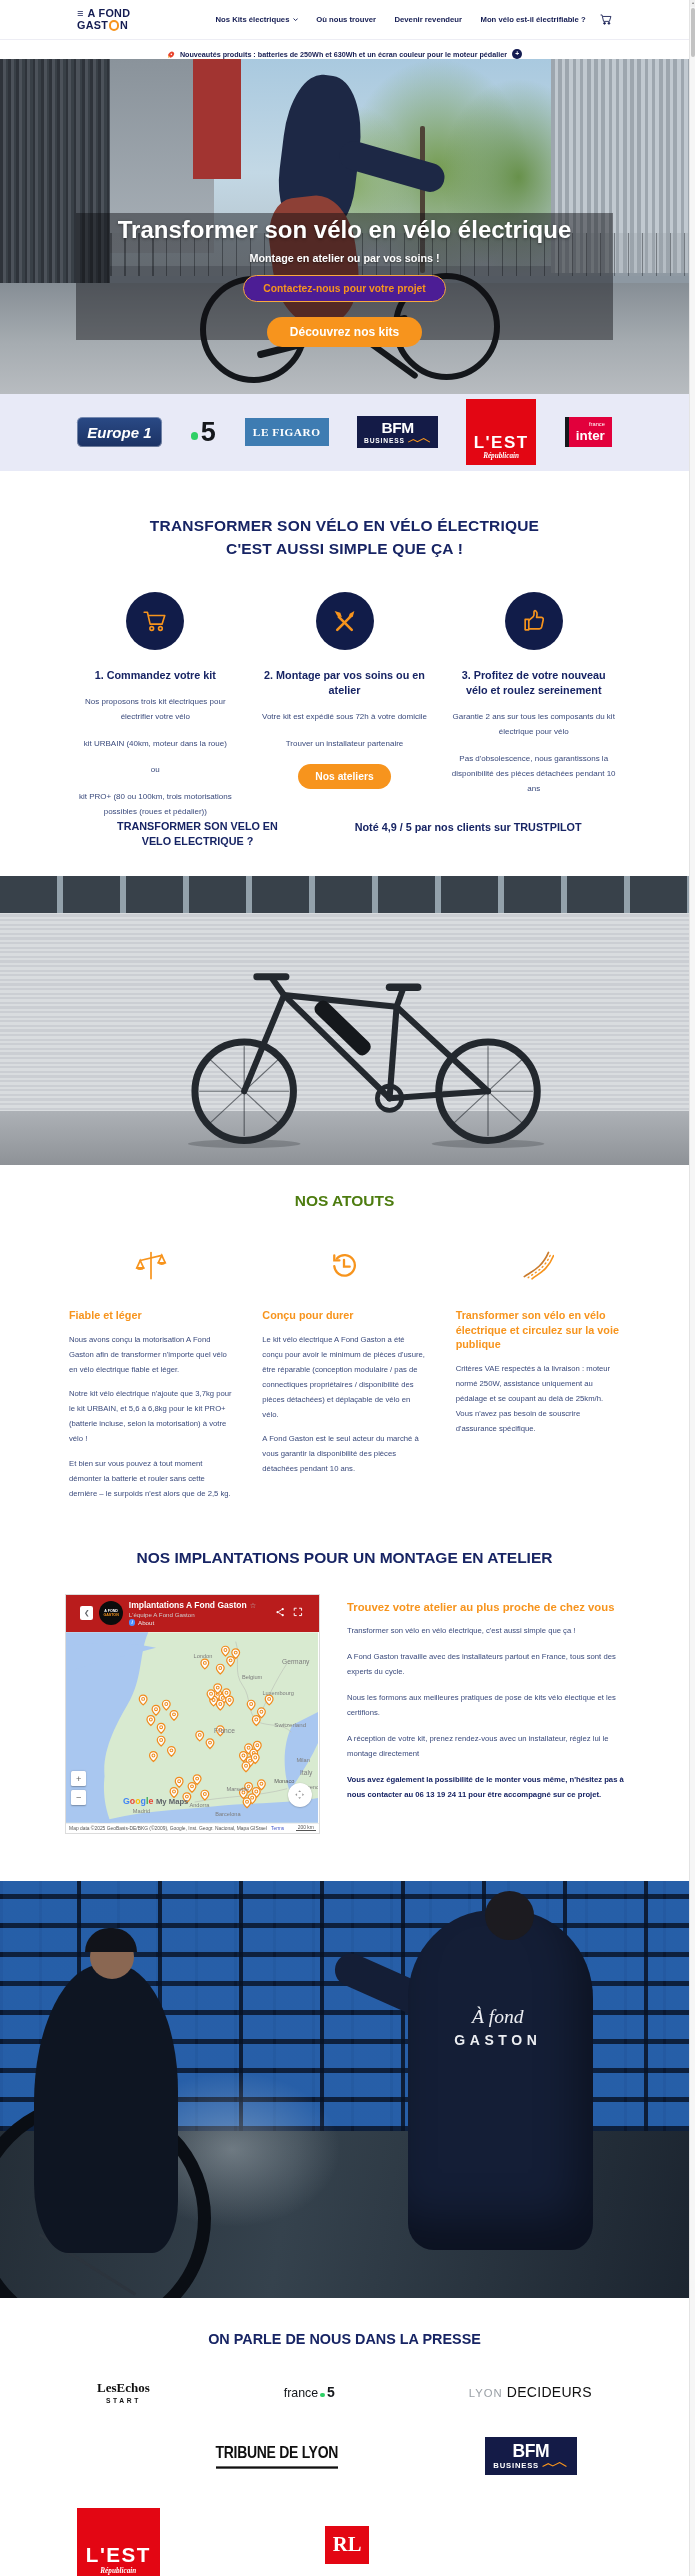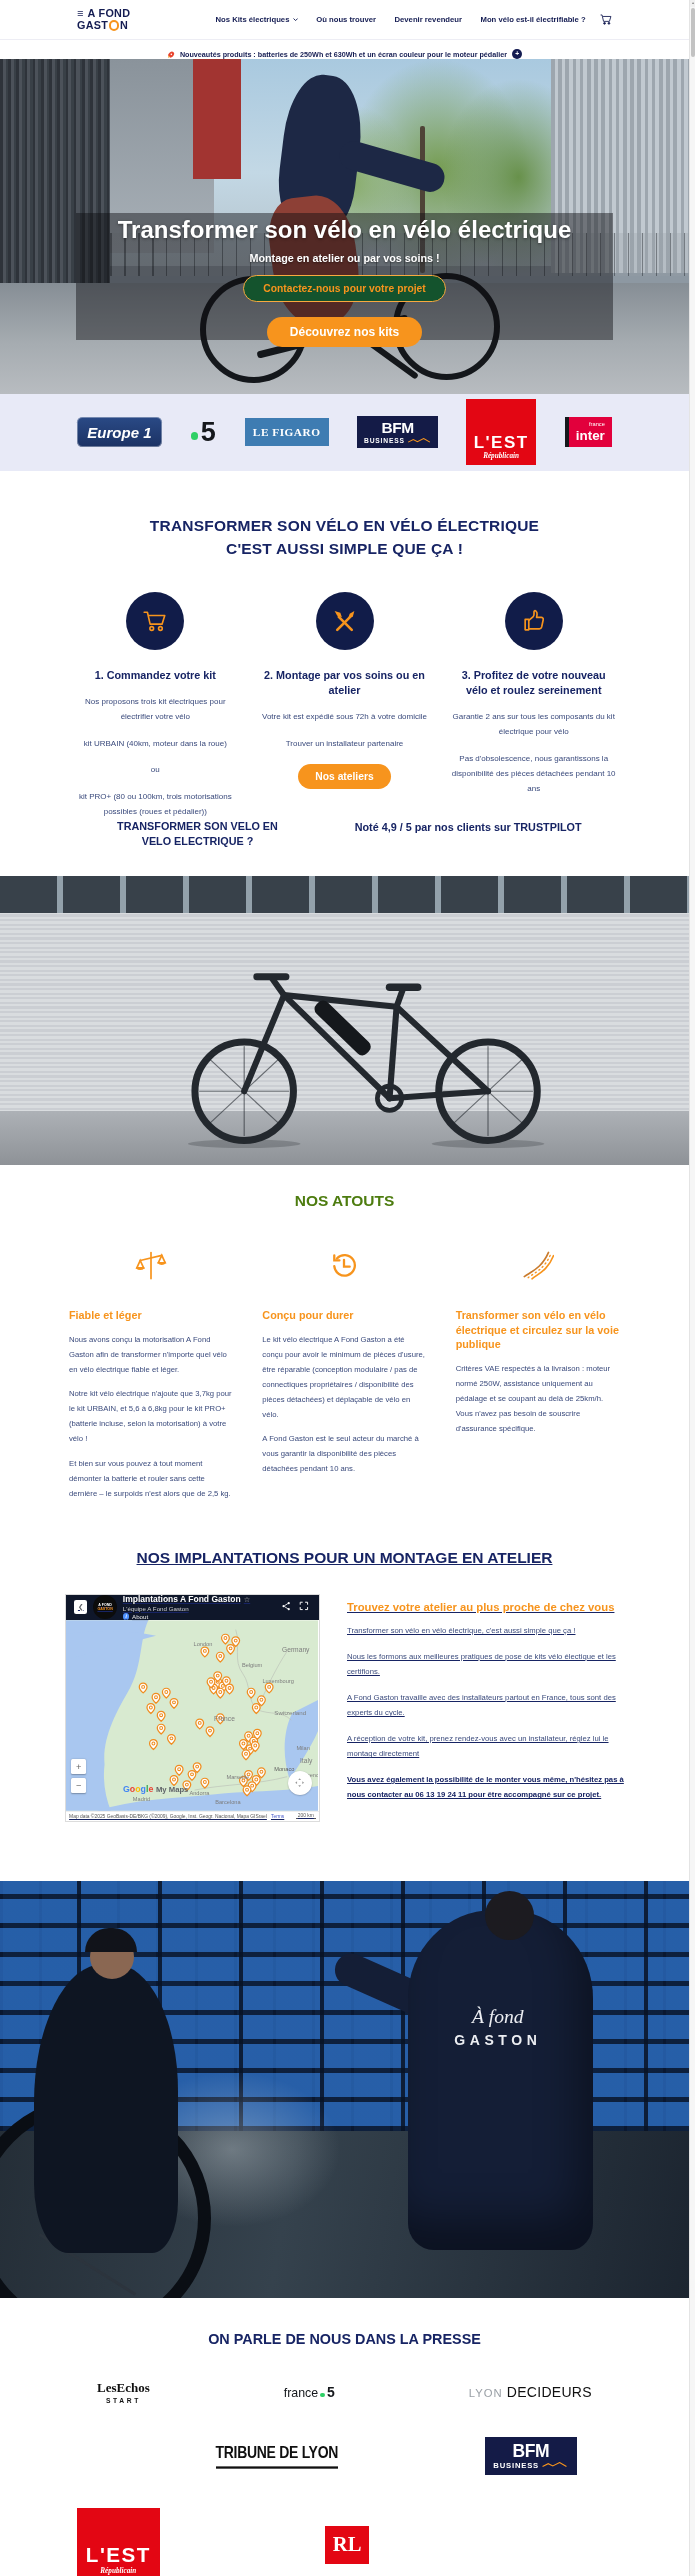--- a/index.html
+++ b/index.html
@@ -50,21 +50,21 @@
   .ha-arm{left:49%;top:28%;width:108px;height:29px;background:#1d2845;border-radius:15.5px;transform:rotate(16deg);}
   .ha-pants{left:39.5%;top:41%;width:85px;height:129px;background:#8d4036;border-radius:32% 42% 42% 46%;transform:rotate(-7deg);}
   .ha-wheel-f{left:29%;bottom:3%;width:95px;height:95px;border:6.7px solid #14171b;border-radius:50%;background:transparent;}
   .ha-wheel-r{left:57%;bottom:4%;width:95px;height:95px;border:6.7px solid #14171b;border-radius:50%;background:transparent;}
   .ha-frame1{left:37%;bottom:16%;width:155px;height:6.7px;background:#14171b;border-radius:3.1px;transform:rotate(-14deg);}
   .ha-frame2{left:47%;bottom:13%;width:103px;height:6.2px;background:#14171b;border-radius:3.1px;transform:rotate(36deg);}
   .ha-overlay{left:11%;right:11%;top:46%;height:38%;background:rgba(14,14,18,.45);}
   .hero-inner{position:absolute;left:0;right:0;top:0;height:100%;display:flex;flex-direction:column;align-items:center;justify-content:flex-end;padding-bottom:47px;box-sizing:border-box;}
   .hero-title{color:#fff;font-size:24px;font-weight:bold;text-shadow:0 0.5px 3.1px rgba(0,0,0,.45);margin:0;}
   .hero-sub{color:#fff;font-size:10.8px;font-weight:bold;margin-top:8.2px;text-shadow:0 0.5px 2.1px rgba(0,0,0,.45);}
-  .btn-outline{margin-top:11.3px;background:#14532d;color:#F7941D;font-weight:bold;font-size:10.3px;padding:6.7px 19.6px;border-radius:20.6px;border:1px solid #f8a93f;}
+  .btn-outline{margin-top:11.3px;background:#4c1d95;color:#F7941D;font-weight:bold;font-size:10.3px;padding:6.7px 19.6px;border-radius:20.6px;border:1px solid #f8a93f;}
   .btn-solid{margin-top:15.5px;background:#F7941D;color:#fff;font-weight:bold;font-size:12px;padding:7.7px 23px;border-radius:20.6px;}
 
   
   .pressbar{height:77px;background:#e8eaf7;display:flex;align-items:center;justify-content:space-between;padding:0 77px;box-sizing:border-box;}
   .pb-europe1{background:linear-gradient(180deg,#2a4a86,#1b3264);color:#fff;font-style:italic;font-weight:bold;font-size:15px;padding:6.7px 10.3px;border-radius:5.2px;box-shadow:inset 0 0 0 1px rgba(255,255,255,.35);}
   .pb-f5{display:flex;align-items:flex-end;gap:2.6px;}
   .pb-f5 .dot{width:7.7px;height:7.7px;border-radius:50%;background:#2fd066;margin-bottom:4.1px;}
   .pb-f5 .five{font-size:27px;font-weight:bold;color:#15181c;line-height:.9;}
   .pb-figaro{background:#3e7cb2;color:#fff;font-family:"Liberation Serif",serif;font-weight:bold;font-size:11.3px;letter-spacing:0.5px;padding:7.7px 8.2px;}
   .bfm{background:#141b47;color:#fff;text-align:center;padding:4.6px 6.7px 3.6px;}
@@ -102,25 +102,25 @@
   
   .atouts-sec{height:355px;box-sizing:border-box;padding-top:27px;background:#fff;}
   .atouts-title{text-align:center;font-size:15.5px;font-weight:bold;color:#4d7c0f;margin:0;}
   .atouts{display:flex;width:551px;margin:29px auto 0;gap:29px;}
   .atout{flex:1;}
   .atout-icon{height:52px;display:flex;align-items:center;justify-content:center;}
   .atout h3{color:#F7941D;font-size:10.8px;font-weight:bold;margin:17.5px 0 0;line-height:1.35;text-align:left;}
   .atout p{font-size:7.7px;color:#3a4a7c;line-height:1.95;margin:9.3px 0 0;text-align:left;}
 
   
-  .map-sec{height:361px;box-sizing:border-box;padding-top:29px;background:#fff;text-decoration:underline;}
+  .map-sec{height:361px;box-sizing:border-box;padding-top:29px;background:#fff;}
   .map-title{text-align:center;font-size:15.5px;font-weight:bold;color:#172464;margin:0;}
   .map-row{display:flex;width:559px;margin:27px auto 0;gap:27px;}
   .map-card{width:253px;border:0.5px solid #dcdcdc;background:#fff;flex:none;}
-  .map-head{background:#0f172a;height:25px;display:flex;align-items:center;padding:0 8px;gap:5.7px;box-sizing:border-box;}
+  .map-head{background:#b91c1c;height:37px;display:flex;align-items:center;padding:0 14px;gap:5.7px;box-sizing:border-box;}
   .map-collapse{width:13.4px;height:13.4px;border-radius:2.1px;background:#fff;color:#5f6368;font-size:6.7px;display:flex;align-items:center;justify-content:center;flex:none;}
   .map-logo{width:24px;height:24px;border-radius:50%;background:#0c0c0c;color:#fff;display:flex;flex-direction:column;align-items:center;justify-content:center;font-size:3.6px;font-weight:bold;line-height:1.2;flex:none;}
   .map-logo .o{color:#F7941D;}
   .map-titles{flex:1;min-width:0;}
   .map-t1{color:#fff;font-weight:bold;font-size:8.5px;white-space:nowrap;}
   .map-t1 .star{color:#bdbdbd;font-weight:normal;margin-left:3.1px;font-size:7.2px;}
   .map-t2{color:#cfcfcf;font-size:6.2px;margin-top:1px;}
   .map-about{color:#e8e8e8;font-size:6.2px;margin-top:1.5px;display:flex;align-items:center;gap:2.6px;}
   .map-about .i{width:6.7px;height:6.7px;border-radius:50%;background:#4d90fe;color:#fff;font-size:4.6px;font-style:italic;font-weight:bold;display:inline-flex;align-items:center;justify-content:center;}
   .map-actions{display:flex;align-items:center;gap:8.2px;margin-right:2.1px;}
@@ -565,22 +565,22 @@
         </div>
         <div class="map-foot">
           <span>Map data ©2025 GeoBasis-DE/BKG (©2009), Google, Inst. Geogr. Nacional, Mapa GISrael</span>
           <span class="terms">Terms</span>
           <span class="scale">200 km</span>
         </div>
       </div>
       <div class="map-aside">
         <h3>Trouvez votre atelier au plus proche de chez vous</h3>
         <p>Transformer son vélo en vélo électrique, c'est aussi simple que ça !</p>
+        <p>A Fond Gaston travaille avec des installateurs partout en France, tous sont des experts du cycle.</p>
         <p>Nous les formons aux meilleures pratiques de pose de kits vélo électique et les certifions.</p>
-        <p>A Fond Gaston travaille avec des installateurs partout en France, tous sont des experts du cycle.</p>
         <p>A réception de votre kit, prenez rendez-vous avec un installateur, réglez lui le montage directement</p>
         <p class="strong">Vous avez également la possibilité de le monter vous même, n'hésitez pas à nous contacter au 06 13 19 24 11 pour être accompagné sur ce projet.</p>
       </div>
     </div>
   </section>
 
   <section class="workshop">
     <div class="ws-crates"></div>
     <div class="ws-floorglow"></div>
     <div class="ws-wheel"></div>

